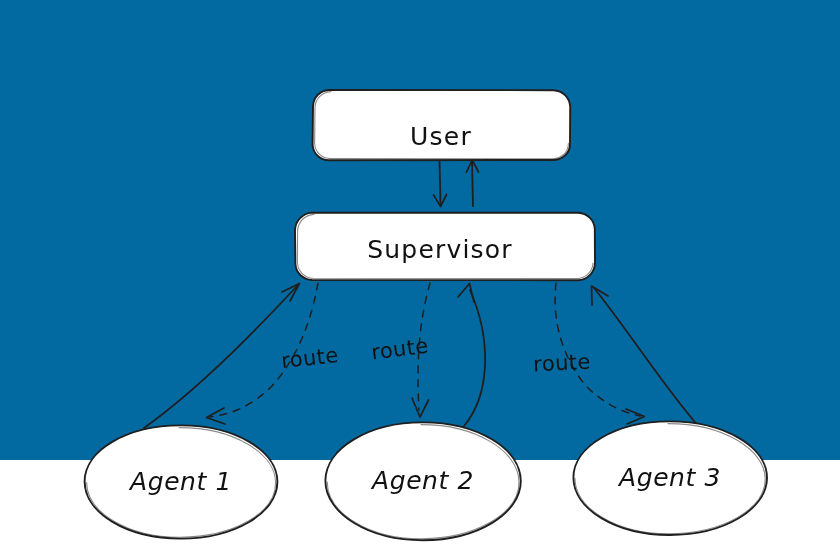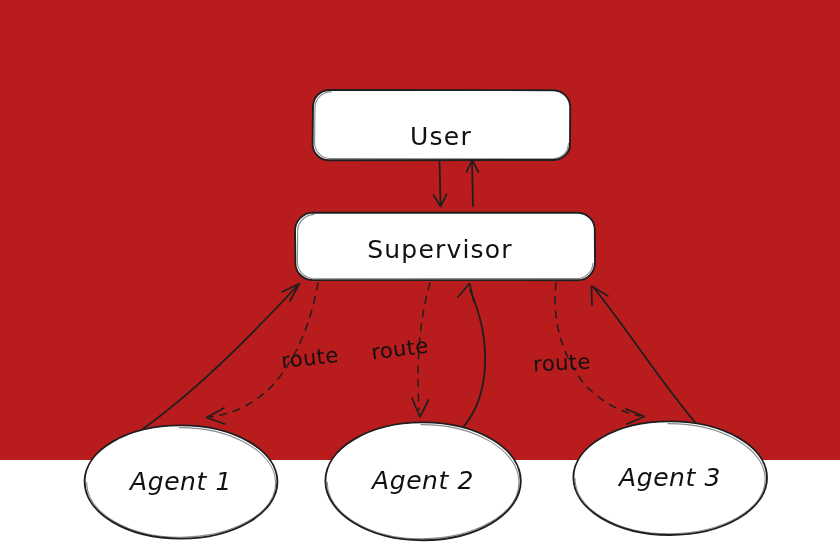--- a/index.html
+++ b/index.html
@@ -11,21 +11,21 @@
   body {
     width: 840px;
     height: 560px;
     overflow: hidden;
     font-family: "DejaVu Sans", sans-serif;
   }
   #diagram-root {
     position: relative;
     width: 840px;
     height: 460px;
-    background: #b91c1c;
+    background: #0369a1;
   }
   svg#diagram-canvas {
     position: absolute;
     top: 0;
     left: 0;
     width: 840px;
     height: 560px;
     display: block;
   }
   .node-shape {

